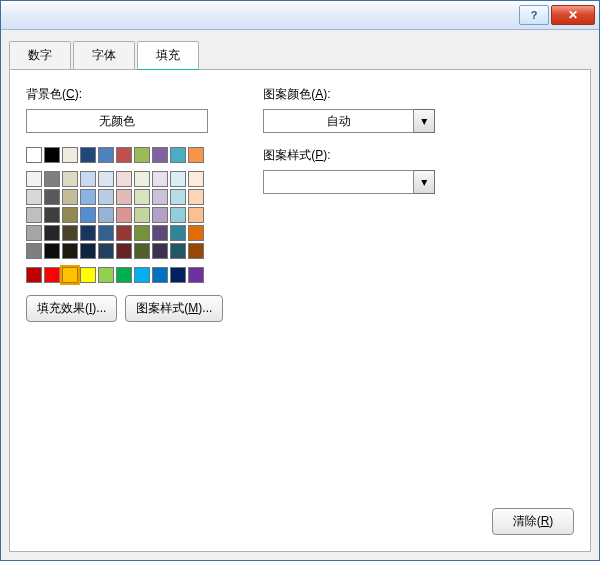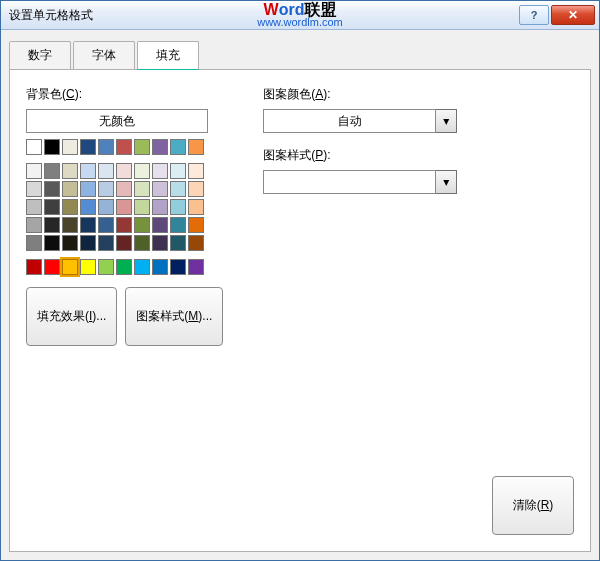--- a/index.html
+++ b/index.html
@@ -16,50 +16,43 @@
 .winbtn{width:28px;height:18px;border:1px solid #75a3d1;border-radius:2px;background:linear-gradient(#f7fbff,#cfe3f7);display:flex;align-items:center;justify-content:center;font-size:11px;font-weight:bold;color:#30577f;cursor:pointer}
 .winbtn.close{width:42px;background:linear-gradient(#f59a8a,#d94b2d 45%,#c43115);border-color:#9c2f1a;color:#fff;font-size:12px}
 .tabs{display:flex;padding:10px 8px 0 8px;gap:0;background:#f0f0f0}
 .tab{padding:5px 18px;border:1px solid #b0b0b0;border-bottom:none;background:#f3f3f3;cursor:pointer;position:relative;top:1px;border-radius:2px 2px 0 0;margin-right:2px}
 .tab.active{background:#fff;z-index:2;border-bottom:1px solid #14b8a6}
 .tabpanel{flex:1;border:1px solid #b0b0b0;margin:0 8px 8px 8px;background:#fff;padding:16px;position:relative;display:flex;flex-direction:column}
 .row{display:flex;}
 .col{flex:0 0 auto}
 .lbl{display:block;margin-bottom:6px}
 .u{text-decoration:underline}
-.nocolor-box{width:180px;height:22px;border:1px solid #8a8a8a;background:#fff;display:flex;align-items:center;justify-content:center;margin-bottom:6px;cursor:pointer}
+.nocolor-box{width:180px;height:22px;border:1px solid #8a8a8a;background:#fff;display:flex;align-items:center;justify-content:center;margin-bottom:14px;cursor:pointer}
 .swatches{display:grid;grid-template-columns:repeat(10,16px);grid-auto-rows:16px;gap:2px}
 .swatch{width:16px;height:16px;border:1px solid #777;box-sizing:border-box;cursor:pointer}
 .swatch.sel{outline:2px solid #e8a200;outline-offset:0;border-color:#b37400}
 .sep{height:8px}
 .btnrow{display:flex;gap:8px;margin-top:12px}
-.btn{padding:20px 10px;border:1px solid #8a8a8a;background:linear-gradient(#fdfdfd,#e7e7e7);border-radius:4px;cursor:pointer;min-width:60px;text-align:center}
-.combo{display:flex;width:194px}
+.btn{padding:4px 10px;border:1px solid #8a8a8a;background:linear-gradient(#fdfdfd,#e7e7e7);border-radius:4px;cursor:pointer;min-width:60px;text-align:center}
+.combo{display:flex;width:172px}
 .combo-box{flex:1;height:22px;border:1px solid #8a8a8a;background:#fff;display:flex;align-items:center;justify-content:center}
 .combo-arrow{width:20px;height:22px;border:1px solid #707070;border-left:none;background:linear-gradient(#f7f7f7,#dcdcdc);display:flex;align-items:center;justify-content:center;cursor:pointer}
 .sample-group{margin-top:auto;padding-top:10px}
 .fieldset{border:1px solid #cccccc;border-radius:2px;padding:10px;position:relative;margin-top:6px}
 .legend{position:absolute;top:-8px;left:8px;background:#fff;padding:0 4px}
 .sample-swatch{height:46px;background:#f4b400}
 .clear-row{display:flex;justify-content:flex-end;margin-top:10px}
 .dlg-buttons{display:flex;justify-content:flex-end;gap:8px;padding:0 12px 12px 0}
 .right-col{margin-left:40px}
 </style>
 </head>
 <body>
 
 <div class="window">
   <div class="titlebar">
-    <span class="titlebar-title">设置单元格格式</span>
-    <div class="watermark">
-      <div class="wm1">
-        <span class="wm-red">W</span><span class="wm-blue">ord</span><span class="wm-black">联盟</span>
-      </div>
-      <div class="wm2">www.wordlm.com</div>
-    </div>
     <div class="winbtns">
       <div class="winbtn">
           <span>?</span>
         </div>
       <div class="winbtn close">
           <span>✕</span>
         </div>
     </div>
   </div>
 

